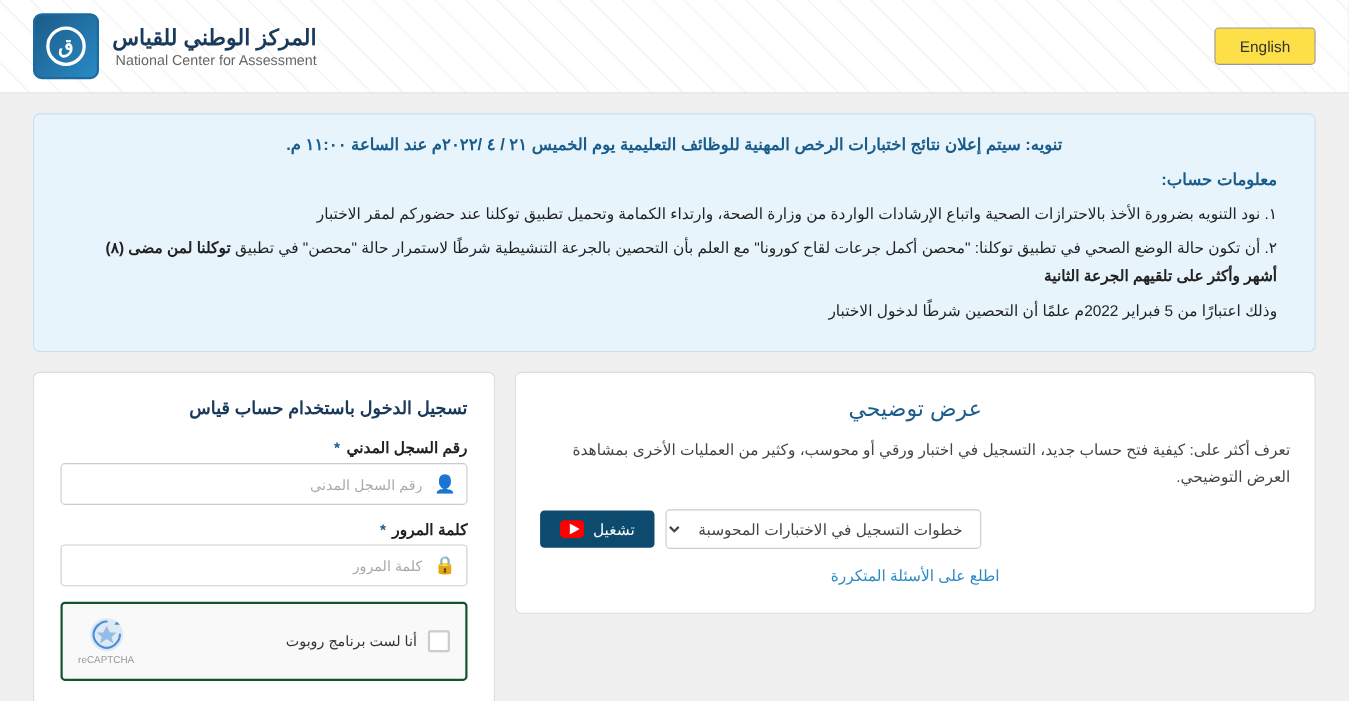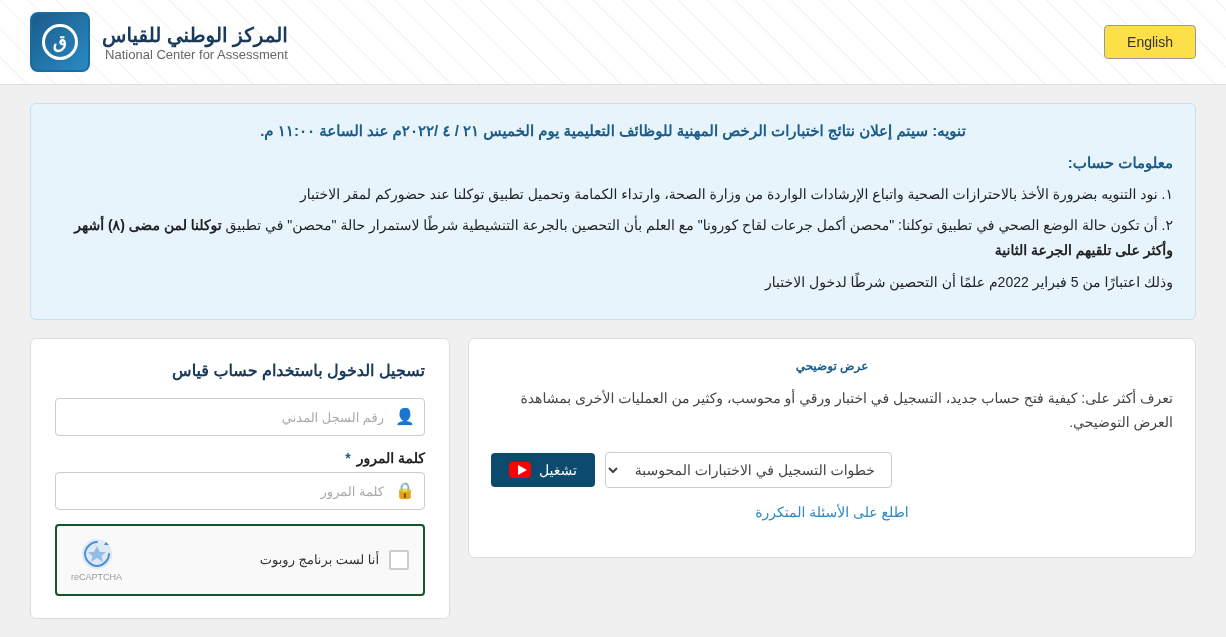--- a/index.html
+++ b/index.html
@@ -112,21 +112,21 @@
     .main-content {
       padding: 18px 30px;
       max-width: 1226px;
     }
 
     
     .notice-box {
       background: #e8f4fc;
       border: 1px solid #c5dff0;
       border-radius: 6px;
-      padding: 18px 22px;
+      padding: 18px 34px;
       margin-bottom: 18px;
     }
     .notice-title {
       color: #1a5c8a;
       font-size: 15px;
       font-weight: bold;
       text-align: center;
       margin-bottom: 14px;
     }
     .notice-section-title {
@@ -157,23 +157,23 @@
     
     .demo-box {
       flex: 1;
       background: white;
       border: 1px solid #ddd;
       border-radius: 6px;
       padding: 20px 22px;
       min-height: 220px;
     }
     .demo-title {
-      font-size: 12px;
+      font-size: 20px;
       color: #1a5c8a;
-      font-weight: bold;
+      font-weight: normal;
       text-align: center;
       margin-bottom: 14px;
     }
     .demo-description {
       font-size: 14px;
       color: #444;
       line-height: 1.7;
       text-align: right;
       margin-bottom: 18px;
     }
@@ -377,20 +377,24 @@
         </button>
       </div>
 
       <a class="faq-link">اطلع على الأسئلة المتكررة</a>
     </div>
 
     <div class="login-box">
       <div class="login-title">تسجيل الدخول باستخدام حساب قياس</div>
 
       <div class="form-group">
+        <label class="form-label">
+          <span>رقم السجل المدني</span>
+          <span class="required">*</span>
+        </label>
         <div class="input-wrapper">
           <span class="input-icon">👤</span>
           <input class="form-input" type="text" placeholder="رقم السجل المدني" style="">
         </div>
       </div>
 
       <div class="form-group">
         <label class="form-label">
           <span>كلمة المرور</span>
           <span class="required">*</span>

